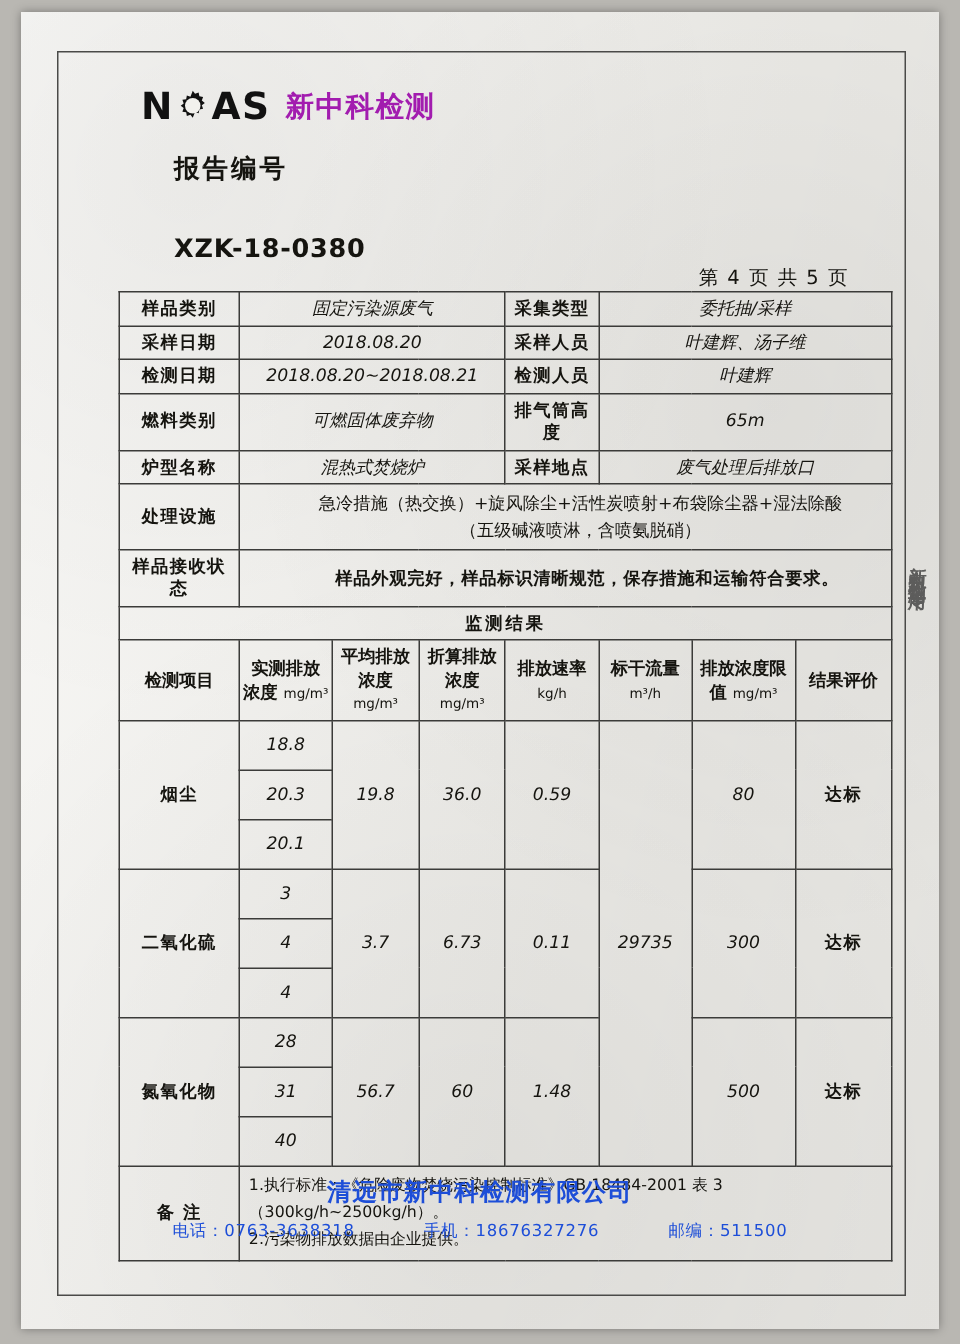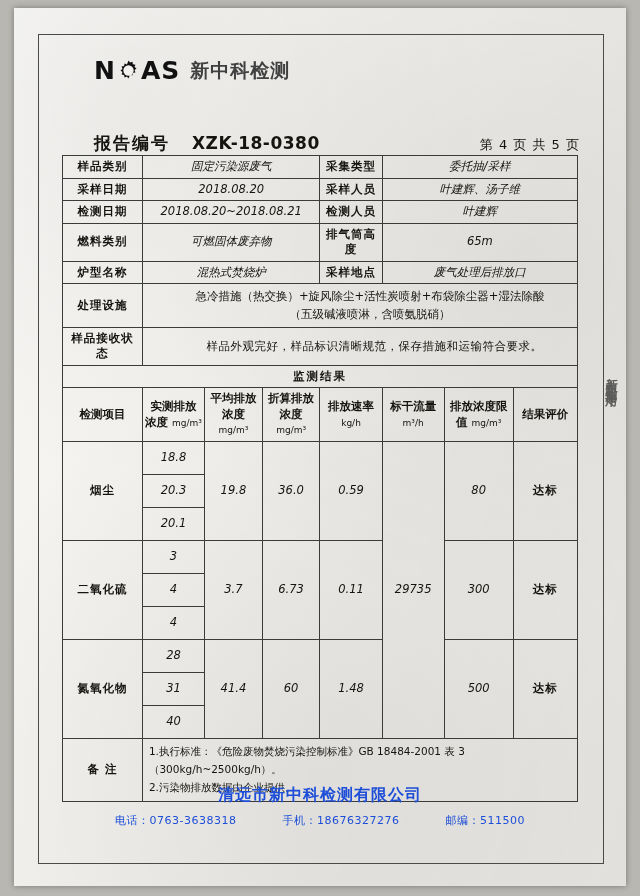--- a/index.html
+++ b/index.html
@@ -42,42 +42,43 @@
     display:flex;align-items:center;
     font-weight:bold;font-size:25px;letter-spacing:1px;
     color:#111;
   }
   .gear{
     position:relative;display:inline-block;width:23px;height:23px;
     margin:0 1px;
   }
   .gear svg{display:block;}
   .logo-cn{
-    font-size:19px;font-weight:bold;letter-spacing:1px;color:#404040;
+    font-size:19px;font-weight:bold;letter-spacing:1px;color:#a21caf;
     font-family:Liberation Sans, sans-serif;
   }
 
   .report-row{
     display:flex;align-items:baseline;
     margin:16px 0 0 36px;
+    flex-direction:column;
   }
   .report-label{font-size:17px;font-weight:bold;letter-spacing:2px;}
   .report-no{font-size:17px;font-weight:bold;margin-left:22px;letter-spacing:.5px;margin-top:32px;}
-  .page-of{font-size:13px;margin-left:auto;margin-right:4px;letter-spacing:1px;}
+  .page-of{font-size:13px;margin-left:auto;margin-right:18px;letter-spacing:1px;}
 
   .section-title{
     margin:26px 0 12px 26px;
     font-size:15px;font-weight:bold;letter-spacing:1px;
   }
 
   
   table{
     border-collapse:collapse;
     width:516px;
-    margin-left:4px;
+    margin-left:21px;
     table-layout:fixed;
   }
   td,th{
     border:1px solid #3b3b39;
     font-size:11.5px;
     text-align:center;
     vertical-align:middle;
     padding:3px 2px;
     line-height:1.35;
     font-weight:bold;
@@ -88,21 +89,21 @@
   td.tall{height:26px;}
   .unit{font-size:9px;font-weight:normal;}
   .merge-title{letter-spacing:2px;}
   .note{
     text-align:left;
     font-weight:normal;
     font-size:10.5px;
     padding:4px 6px;
     line-height:1.7;
   }
-  .accept{font-weight:normal;letter-spacing:.5px;padding-left:31px;}
+  .accept{font-weight:bold;letter-spacing:.5px;padding-left:31px;}
   .proc{font-weight:normal;line-height:1.6;padding-left:22px;}
 
   
   .footer{
     position:absolute;left:0;right:0;bottom:58px;
     text-align:center;color:#1d4ed8;
   }
   .f-company{font-size:16px;font-weight:bold;letter-spacing:1px;margin-bottom:7px;}
   .f-addr{font-size:11px;margin-bottom:5px;letter-spacing:.5px;}
   .f-line{font-size:11px;letter-spacing:.5px;}
@@ -280,21 +281,21 @@
         <tr>
           <td class="val tall">4</td>
         </tr>
         <tr>
           <td class="val tall">4</td>
         </tr>
 
         <tr>
           <td class="lbl" rowspan="3">氮氧化物</td>
           <td class="val tall">28</td>
-          <td class="val" rowspan="3">41.4</td>
+          <td class="val" rowspan="3">56.7</td>
           <td class="val" rowspan="3">60</td>
           <td class="val" rowspan="3">1.48</td>
           <td class="val" rowspan="3">500</td>
           <td class="lbl" rowspan="3">达标</td>
         </tr>
         <tr>
           <td class="val tall">31</td>
         </tr>
         <tr>
           <td class="val tall">40</td>

